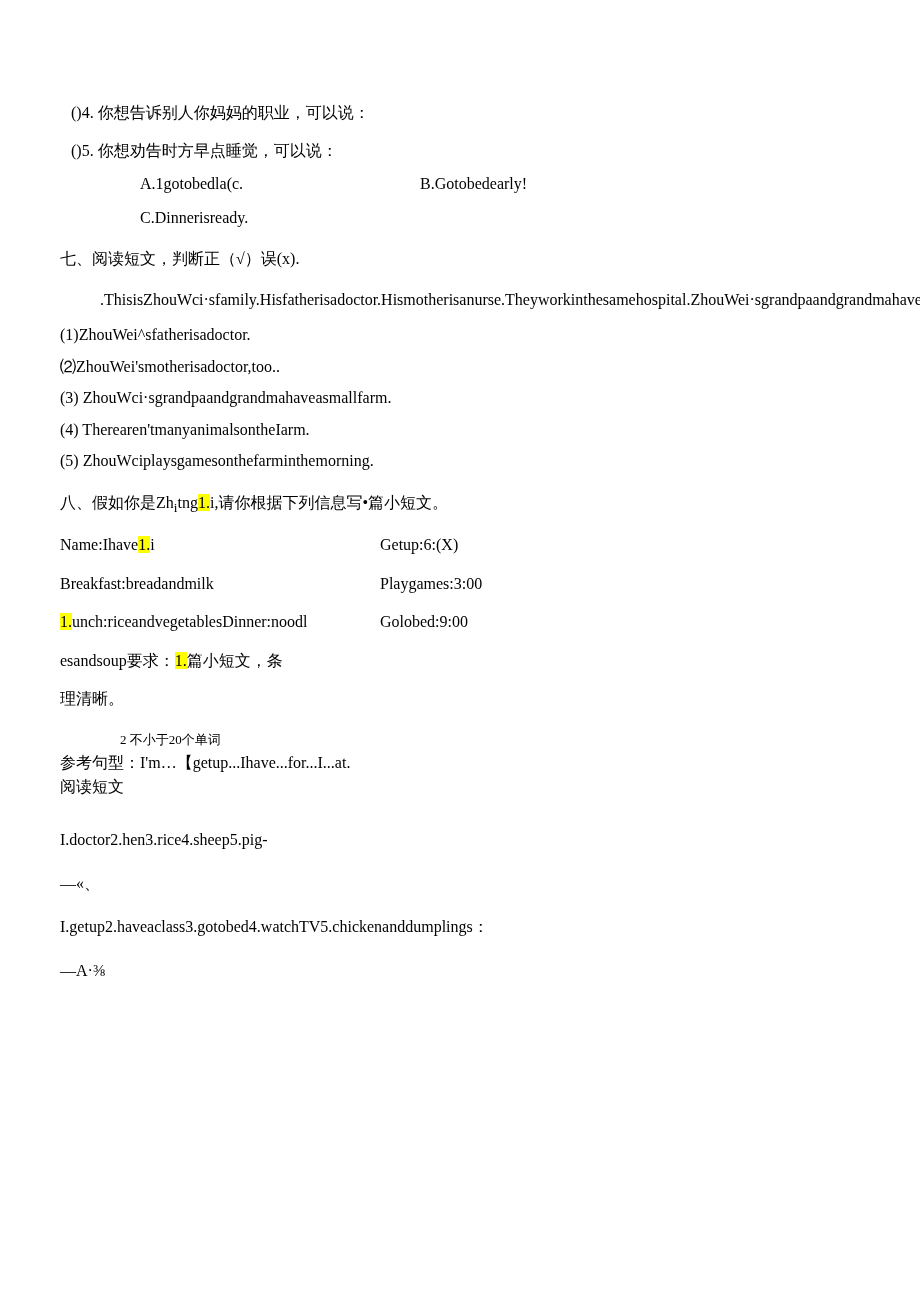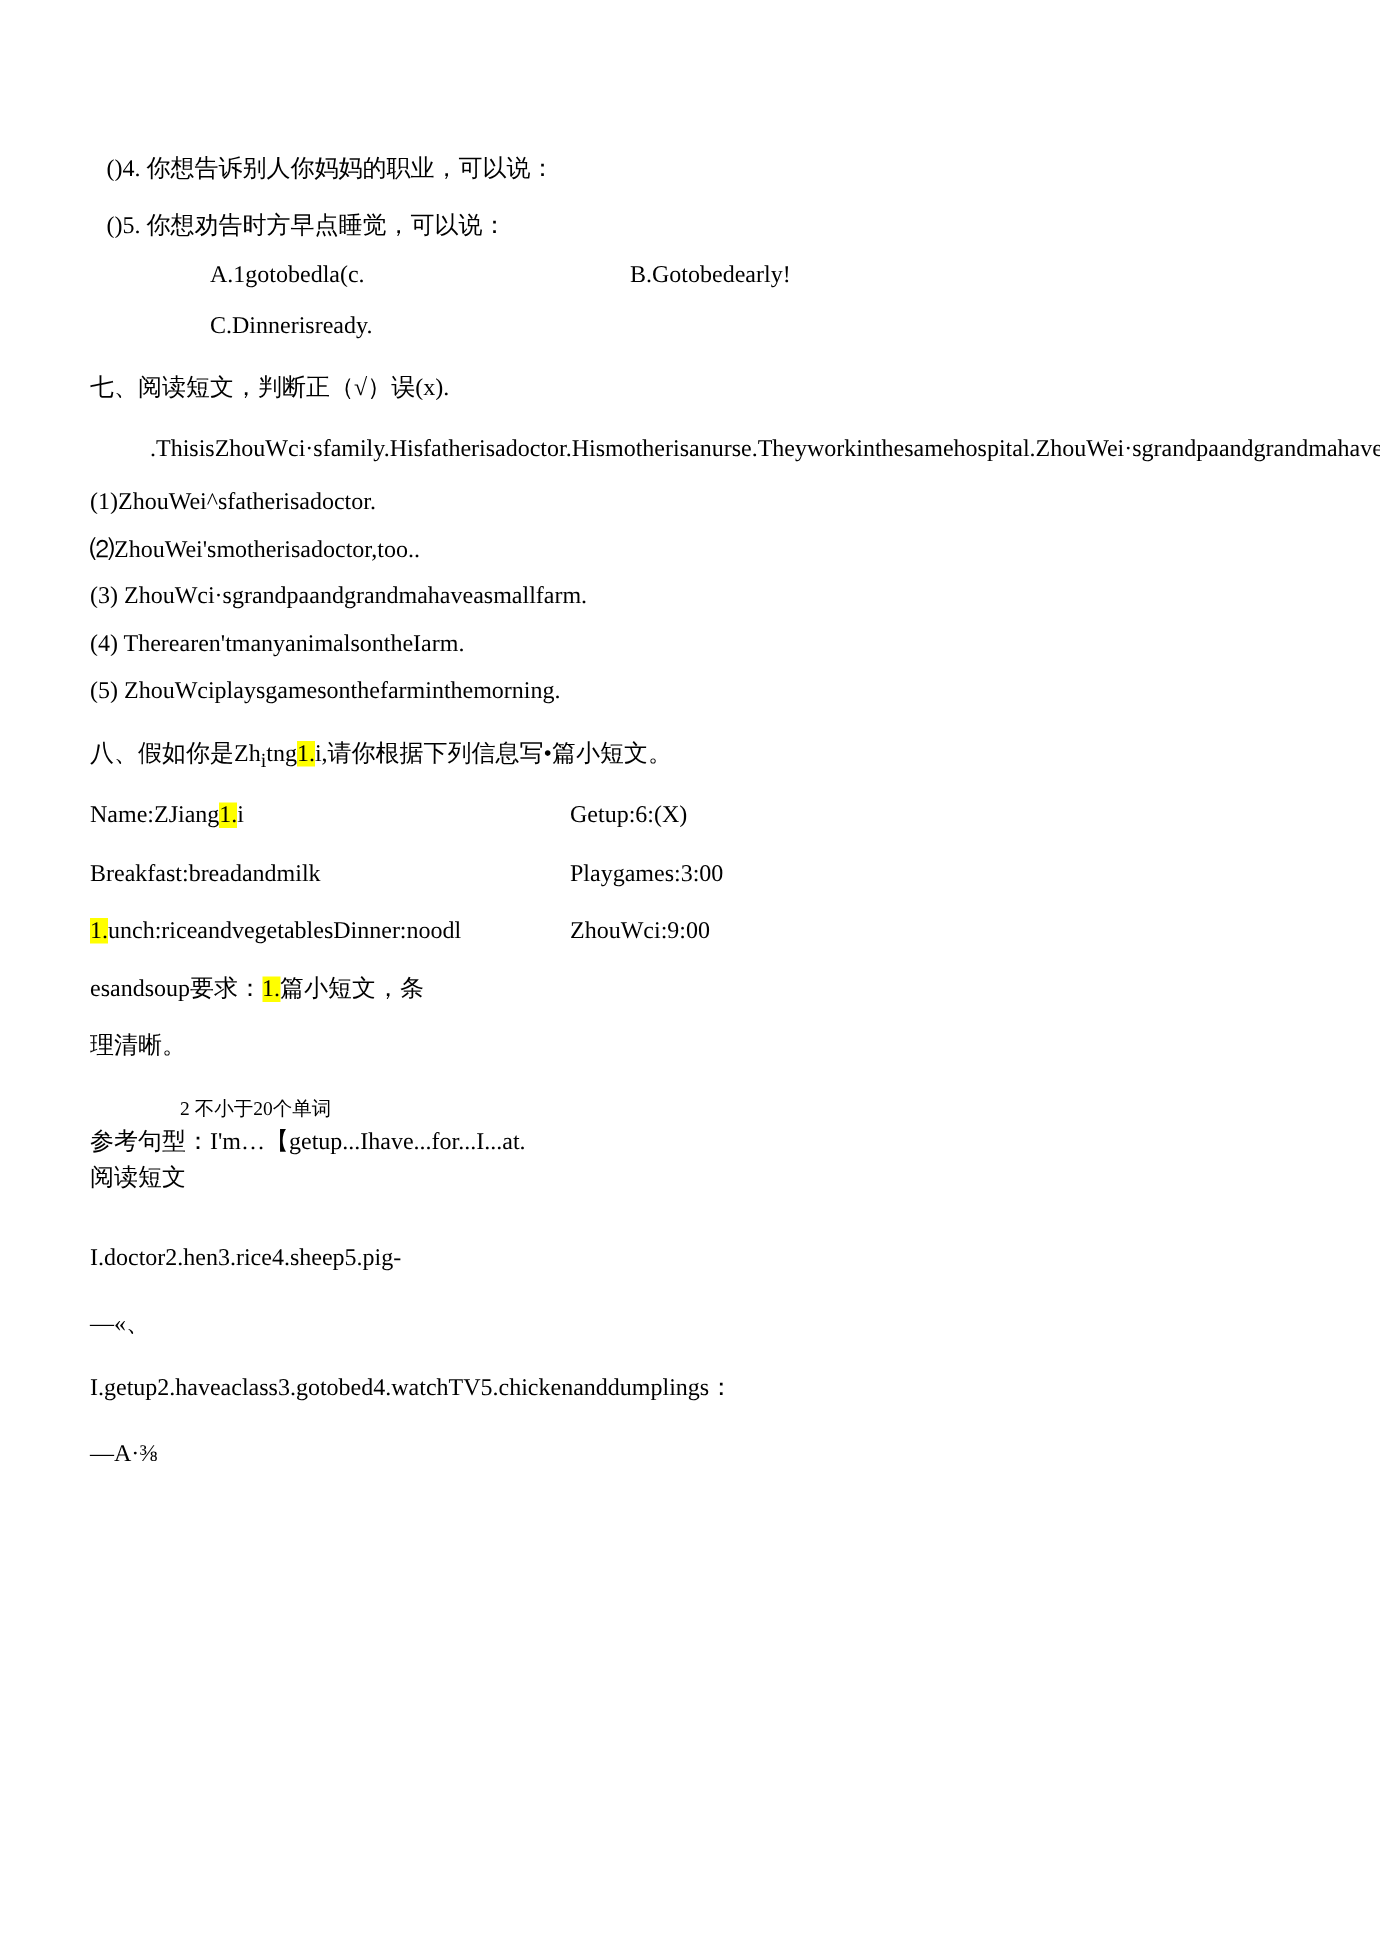--- a/index.html
+++ b/index.html
@@ -103,35 +103,35 @@
 <div class="item">(4)    Therearen'tmanyanimalsontheIarm.</div>
 <div class="item">(5)    ZhouWciplaysgamesonthefarminthemorning.</div>
 
 <div class="section-title">
   <span>八、假如你是Zh</span><sub>i</sub><span>tng</span><span class="hl">1.</span><span>i,请你根据下列信息写•篇小短文。</span>
 </div>
 
 <div class="two-col">
   <div class="col-left">
     <div>
-      <span>Name:ZJiang</span><span class="hl">1.</span><span>i</span>
+      <span>Name:Ihave</span><span class="hl">1.</span><span>i</span>
     </div>
     <div>Breakfast:breadandmilk</div>
     <div>
       <span class="hl">1.</span><span>unch:riceandvegetablesDinner:noodl</span>
     </div>
     <div>
       <span>esandsoup要求：</span><span class="hl">1.</span><span>篇小短文，条</span>
     </div>
     <div>理清晰。</div>
   </div>
   <div class="col-right">
     <div>Getup:6:(X)</div>
     <div>Playgames:3:00</div>
-    <div>ZhouWci:9:00</div>
+    <div>Golobed:9:00</div>
   </div>
 </div>
 
 <div style="padding-left:60px;font-size:13px;margin-top:8px;">2 不小于20个单词</div>
 
 <div class="ref-lines">
   <div>参考句型：I'm…【getup...Ihave...for...I...at.</div>
   <div>阅读短文</div>
 </div>
 

